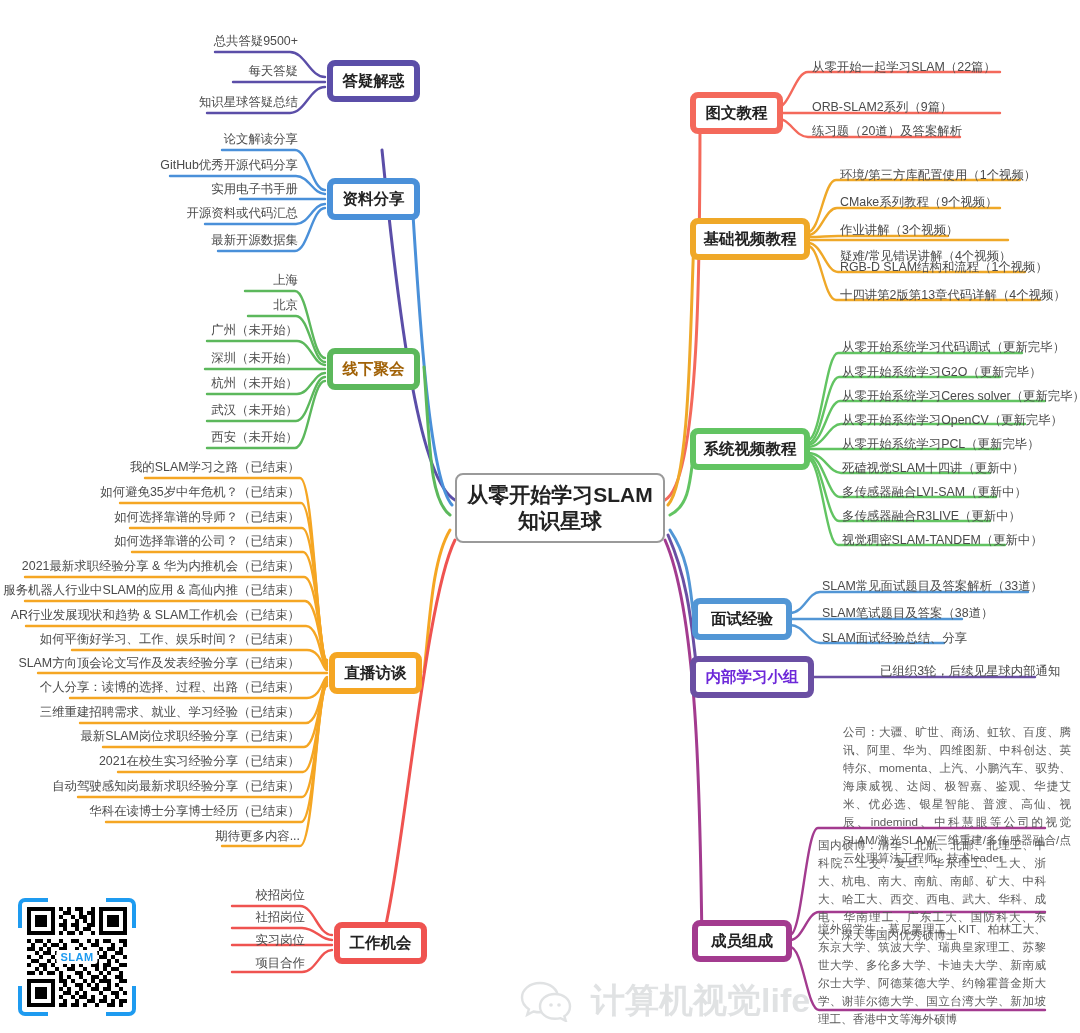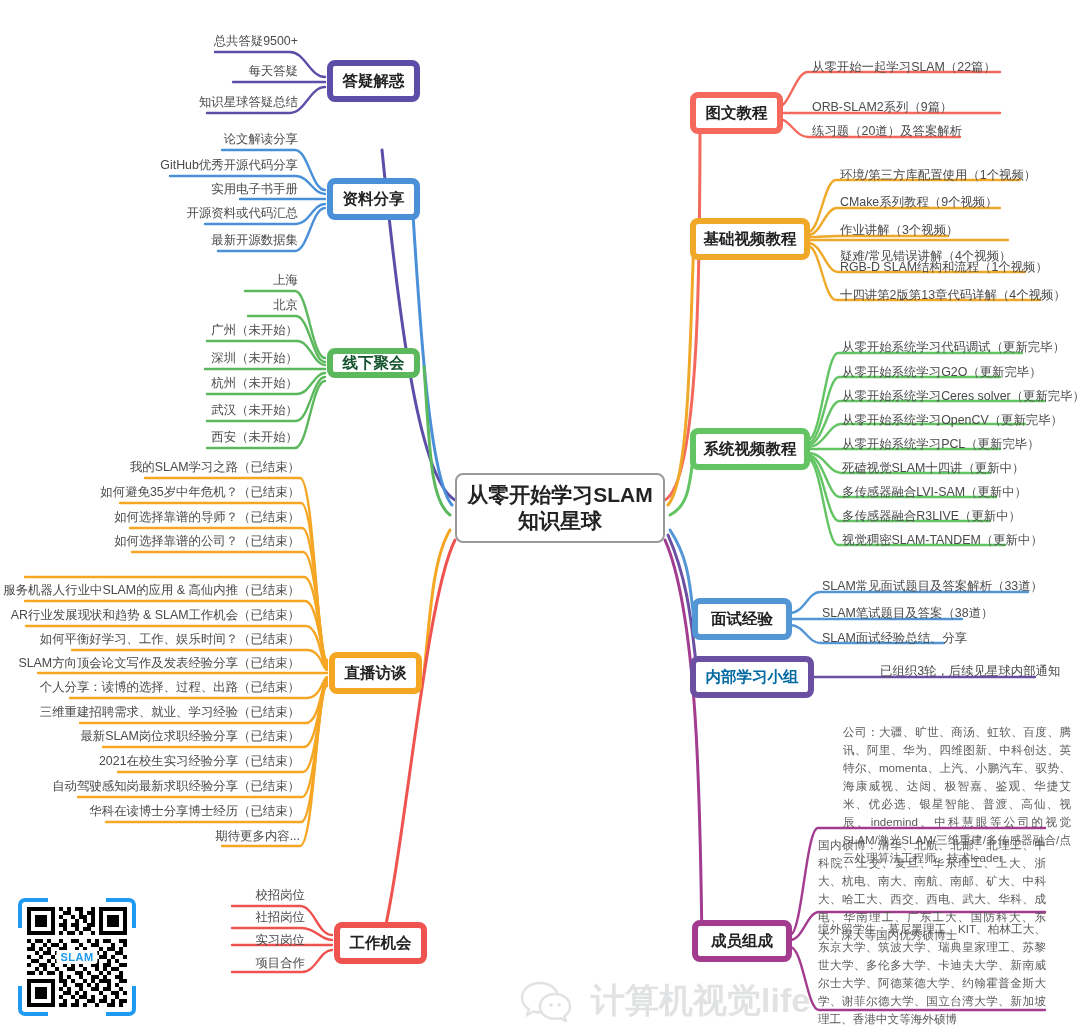--- a/index.html
+++ b/index.html
@@ -163,21 +163,21 @@
   </div>
 
   <div class="node branch" style="left:327px;top:60px;width:93px;height:42px;border-color:#5b4ea8;color:#222;">
     <span>答疑解惑</span>
   </div>
 
   <div class="node branch" style="left:327px;top:178px;width:93px;height:42px;border-color:#4a90d9;color:#222;">
     <span>资料分享</span>
   </div>
 
-  <div class="node branch" style="left:327px;top:348px;width:93px;height:30px;border-color:#5cb85c;color:#14532d;">
+  <div class="node branch" style="left:327px;top:348px;width:93px;height:42px;border-color:#5cb85c;color:#a16207;">
     <span>线下聚会</span>
   </div>
 
   <div class="node branch" style="left:329px;top:652px;width:93px;height:42px;border-color:#f5a623;color:#222;">
     <span>直播访谈</span>
   </div>
 
   <div class="node branch" style="left:334px;top:922px;width:93px;height:42px;border-color:#ef5350;color:#222;">
     <span>工作机会</span>
   </div>
@@ -191,21 +191,21 @@
   </div>
 
   <div class="node branch" style="left:690px;top:428px;width:120px;height:42px;border-color:#62c462;color:#222;">
     <span>系统视频教程</span>
   </div>
 
   <div class="node branch" style="left:692px;top:598px;width:100px;height:42px;border-color:#5296d5;color:#222;">
     <span>面试经验</span>
   </div>
 
-  <div class="node branch" style="left:690px;top:656px;width:124px;height:42px;border-color:#6a4fa3;color:#0369a1;">
+  <div class="node branch" style="left:690px;top:656px;width:124px;height:42px;border-color:#6a4fa3;color:#6d28d9;">
     <span>内部学习小组</span>
   </div>
 
   <div class="node branch" style="left:692px;top:920px;width:100px;height:42px;border-color:#a33b8f;color:#222;">
     <span>成员组成</span>
   </div>
 
   <div class="leaf r" style="right:782px;top:33px;">总共答疑9500+</div>
   <div class="leaf r" style="right:782px;top:63px;">每天答疑</div>
   <div class="leaf r" style="right:782px;top:94px;">知识星球答疑总结</div>
@@ -221,20 +221,21 @@
   <div class="leaf r" style="right:782px;top:322px;">广州（未开始）</div>
   <div class="leaf r" style="right:782px;top:350px;">深圳（未开始）</div>
   <div class="leaf r" style="right:782px;top:375px;">杭州（未开始）</div>
   <div class="leaf r" style="right:782px;top:402px;">武汉（未开始）</div>
   <div class="leaf r" style="right:782px;top:429px;">西安（未开始）</div>
 
   <div class="leaf r" style="right:780px;top:459px;">我的SLAM学习之路（已结束）</div>
   <div class="leaf r" style="right:780px;top:484px;">如何避免35岁中年危机？（已结束）</div>
   <div class="leaf r" style="right:780px;top:509px;">如何选择靠谱的导师？（已结束）</div>
   <div class="leaf r" style="right:780px;top:533px;">如何选择靠谱的公司？（已结束）</div>
+  <div class="leaf r" style="right:780px;top:558px;">2021最新求职经验分享 &amp; 华为内推机会（已结束）</div>
   <div class="leaf r" style="right:780px;top:582px;">服务机器人行业中SLAM的应用 &amp; 高仙内推（已结束）</div>
   <div class="leaf r" style="right:780px;top:607px;">AR行业发展现状和趋势 &amp; SLAM工作机会（已结束）</div>
   <div class="leaf r" style="right:780px;top:631px;">如何平衡好学习、工作、娱乐时间？（已结束）</div>
   <div class="leaf r" style="right:780px;top:655px;">SLAM方向顶会论文写作及发表经验分享（已结束）</div>
   <div class="leaf r" style="right:780px;top:679px;">个人分享：读博的选择、过程、出路（已结束）</div>
   <div class="leaf r" style="right:780px;top:704px;">三维重建招聘需求、就业、学习经验（已结束）</div>
   <div class="leaf r" style="right:780px;top:728px;">最新SLAM岗位求职经验分享（已结束）</div>
   <div class="leaf r" style="right:780px;top:753px;">2021在校生实习经验分享（已结束）</div>
   <div class="leaf r" style="right:780px;top:778px;">自动驾驶感知岗最新求职经验分享（已结束）</div>
   <div class="leaf r" style="right:780px;top:803px;">华科在读博士分享博士经历（已结束）</div>

